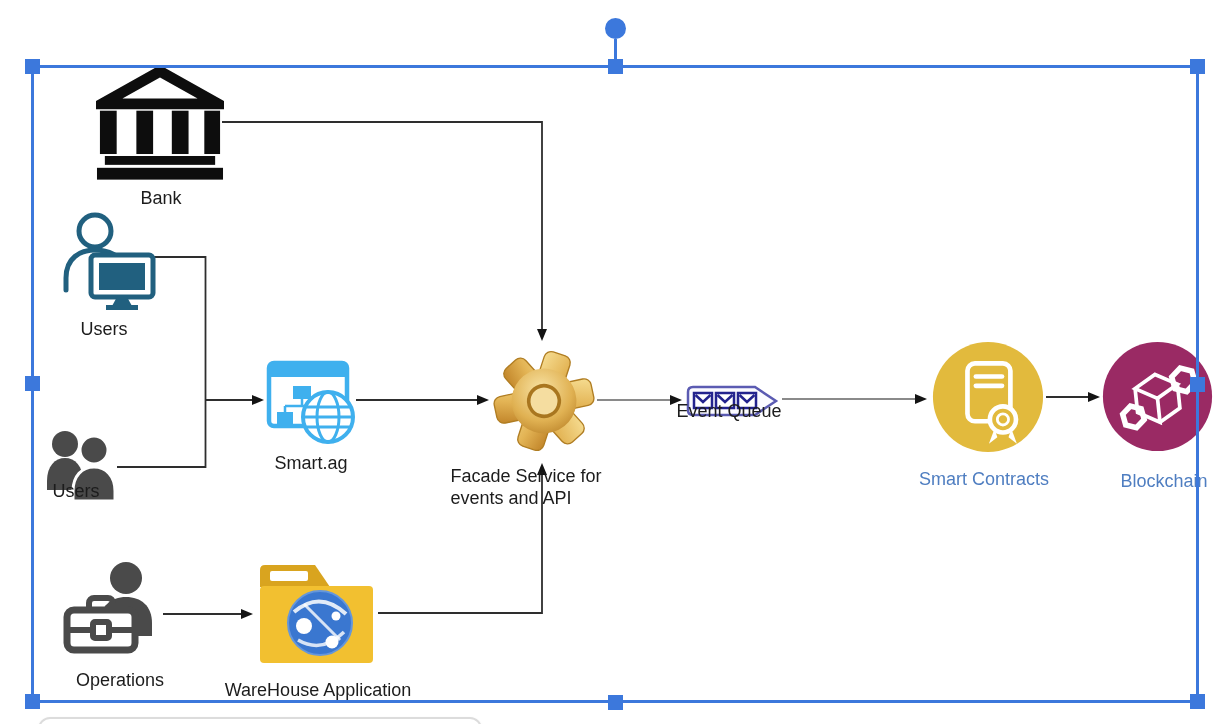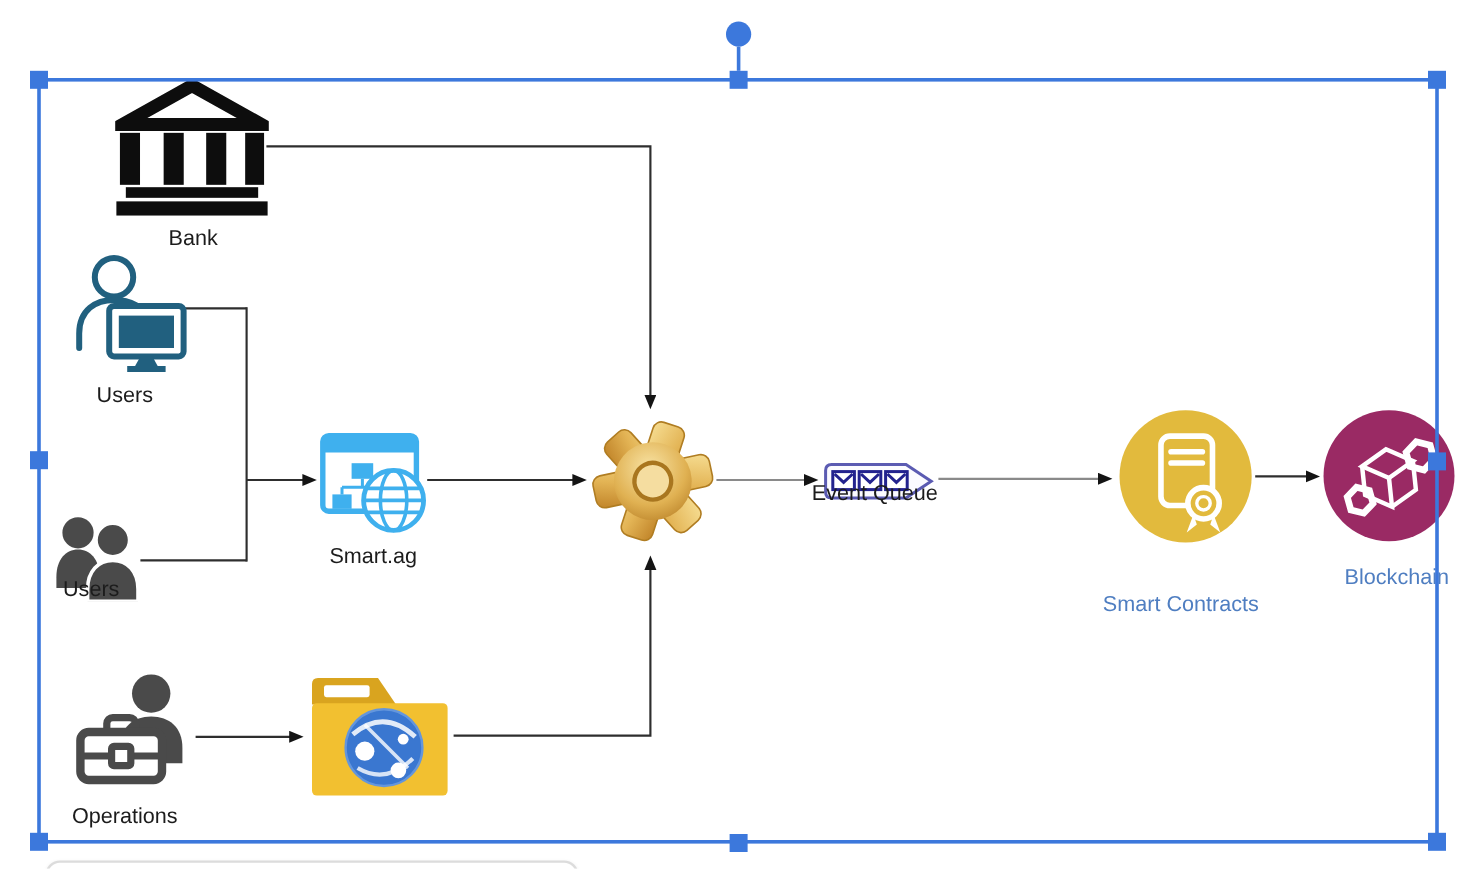--- a/index.html
+++ b/index.html
@@ -197,24 +197,26 @@
       <circle cx="48" cy="66" r="8" fill="#ffffff"></circle>
       <circle cx="76" cy="82" r="6.5" fill="#ffffff"></circle>
       <circle cx="80" cy="56" r="4.5" fill="#ffffff"></circle>
     </svg>
   </div>
 
   <div class="label" style="left:161px;top:187px;">Bank</div>
   <div class="label" style="left:104px;top:318px;">Users</div>
   <div class="label" style="left:76px;top:480px;">Users</div>
   <div class="label" style="left:311px;top:452px;">Smart.ag</div>
+  <div class="label label-wrap" style="left:543px;top:465px;width:185px;">Facade Service for events and API</div>
   <div class="label" style="left:729px;top:400px;">Event Queue</div>
-  <div class="label label-blue" style="left:984px;top:468px;margin-top:24px;">Smart Contracts</div>
+  <div class="label label-blue" style="left:984px;top:468px;">Smart Contracts</div>
   <div class="label label-blue" style="left:1164px;top:470px;">Blockchain</div>
-  <div class="label" style="left:104px;top:669px;">Operations</div>
+  <div class="label" style="left:120px;top:669px;">Operations</div>
+  <div class="label" style="left:318px;top:679px;">WareHouse Application</div>
 
   <div>
     <div class="sel-line" style="left:32px;top:65px;width:1166px;height:3px;"></div>
     <div class="sel-line" style="left:32px;top:700px;width:1166px;height:3px;"></div>
     <div class="sel-line" style="left:31px;top:65px;width:3px;height:638px;"></div>
     <div class="sel-line" style="left:1196px;top:65px;width:3px;height:638px;"></div>
 
     <div class="sel-line" style="left:614px;top:39px;width:3px;height:20px;"></div>
     <div class="sel-rot" style="left:605px;top:18px;"></div>
 

